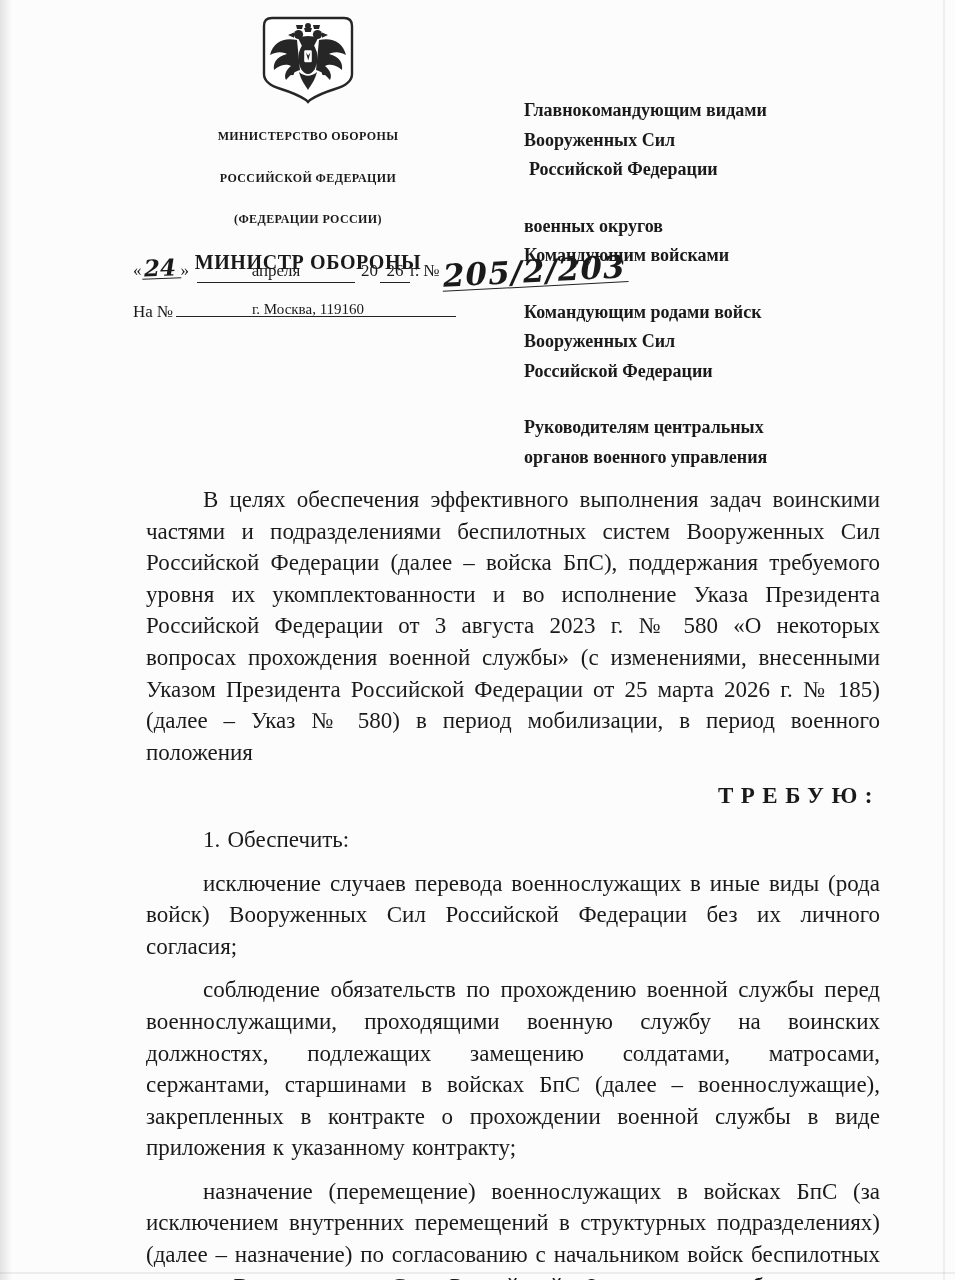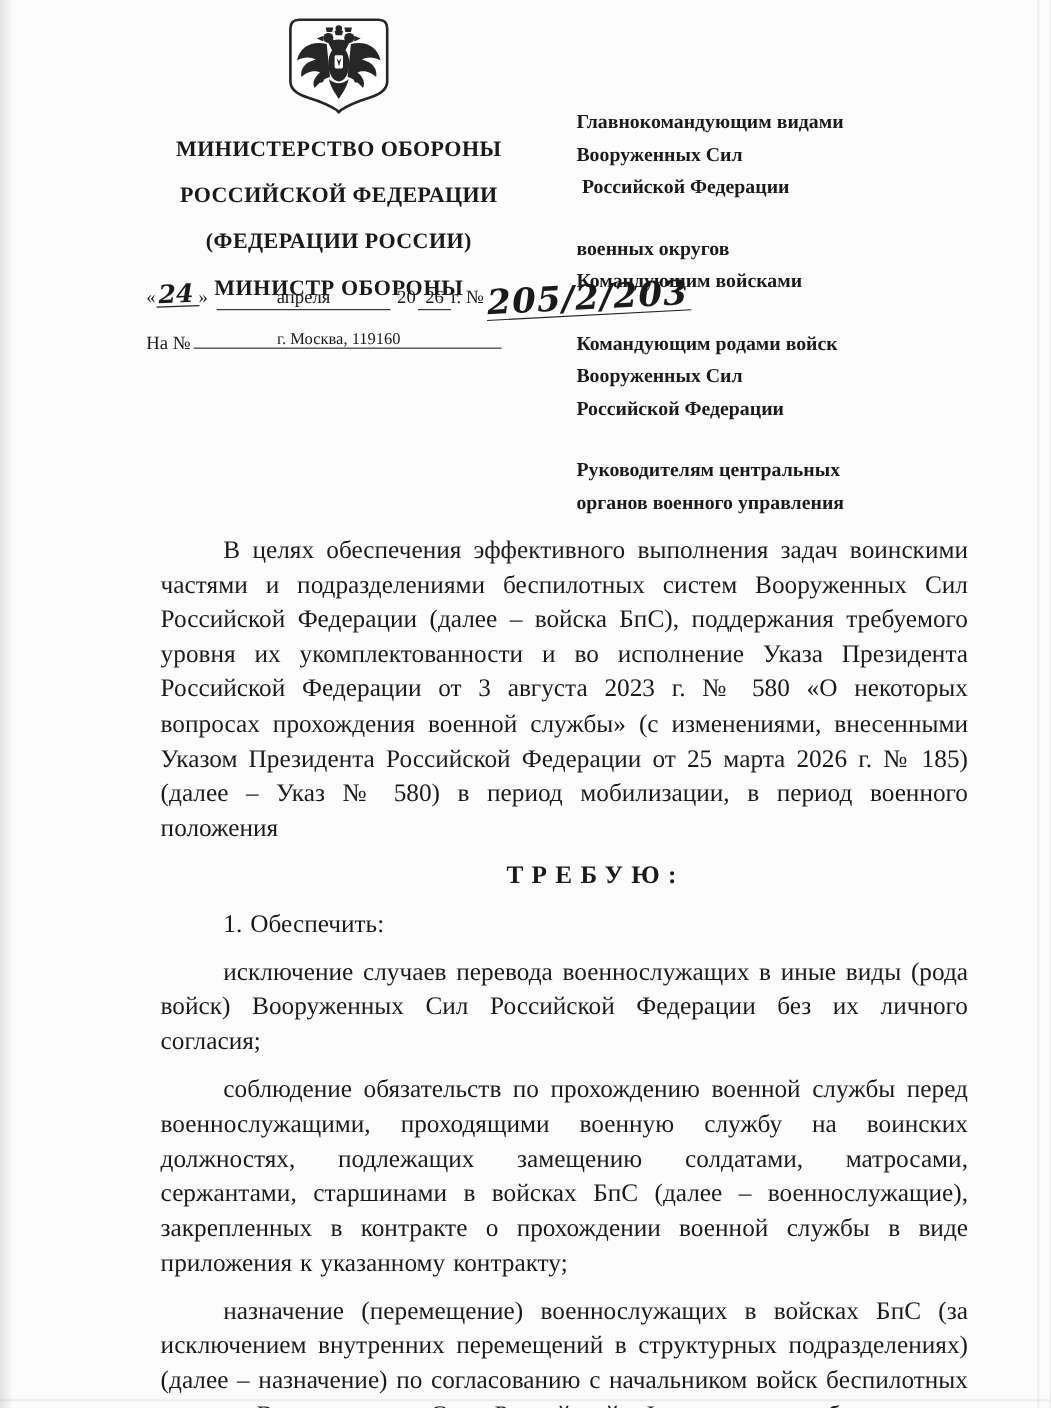--- a/index.html
+++ b/index.html
@@ -26,21 +26,21 @@
     background:rgba(0,0,0,.06);
   }
 
   
   .org-block{
     position:absolute; left:128px; top:10px; width:360px;
     text-align:center;
   }
   .emblem{ display:block; margin:6px auto 10px; width:92px; height:88px; }
   .org-line{
-    font-weight:bold; font-size:20px; line-height:17.5px; letter-spacing:.4px;
+    font-weight:bold; font-size:12px; line-height:17.5px; letter-spacing:.4px;
     white-space:nowrap;
     margin-top:24px;
   }
   .minister-title{
     margin-top:22px; font-weight:bold; font-size:20px; letter-spacing:.6px;
     white-space:nowrap;
   }
   .city-line{ margin-top:27px; font-size:15px; }
 
   
@@ -87,21 +87,21 @@
   .addr-line.shift{ padding-left:5px; }
 
   
   .body-text{
     position:absolute; left:134px; top:472px; width:758px;
     font-size:23px; line-height:31.6px;
     text-align:justify; word-spacing:1.5px;
   }
   .body-text p{ margin:12px; text-indent:57px; }
   .demand-line{
-    font-weight:bold; letter-spacing:7.5px; text-indent:0; text-align:center;
+    font-weight:bold; letter-spacing:7.5px; text-indent:0; text-align:right;
   }
 </style>
 </head>
 <body>
 
 <div class="page">
 
   <div class="org-block">
     <svg class="emblem" viewBox="0 0 92 88" xmlns="http://www.w3.org/2000/svg" aria-hidden="true">
       <path d="M10 2 H82 Q90 2 90 10 V58 Q90 68 73 73 Q57 78 48 84 L46 86 L44 84 Q35 78 19 73 Q2 68 2 58 V10 Q2 2 10 2 Z" fill="#ffffff" stroke="#262626" stroke-width="2.4"></path>

